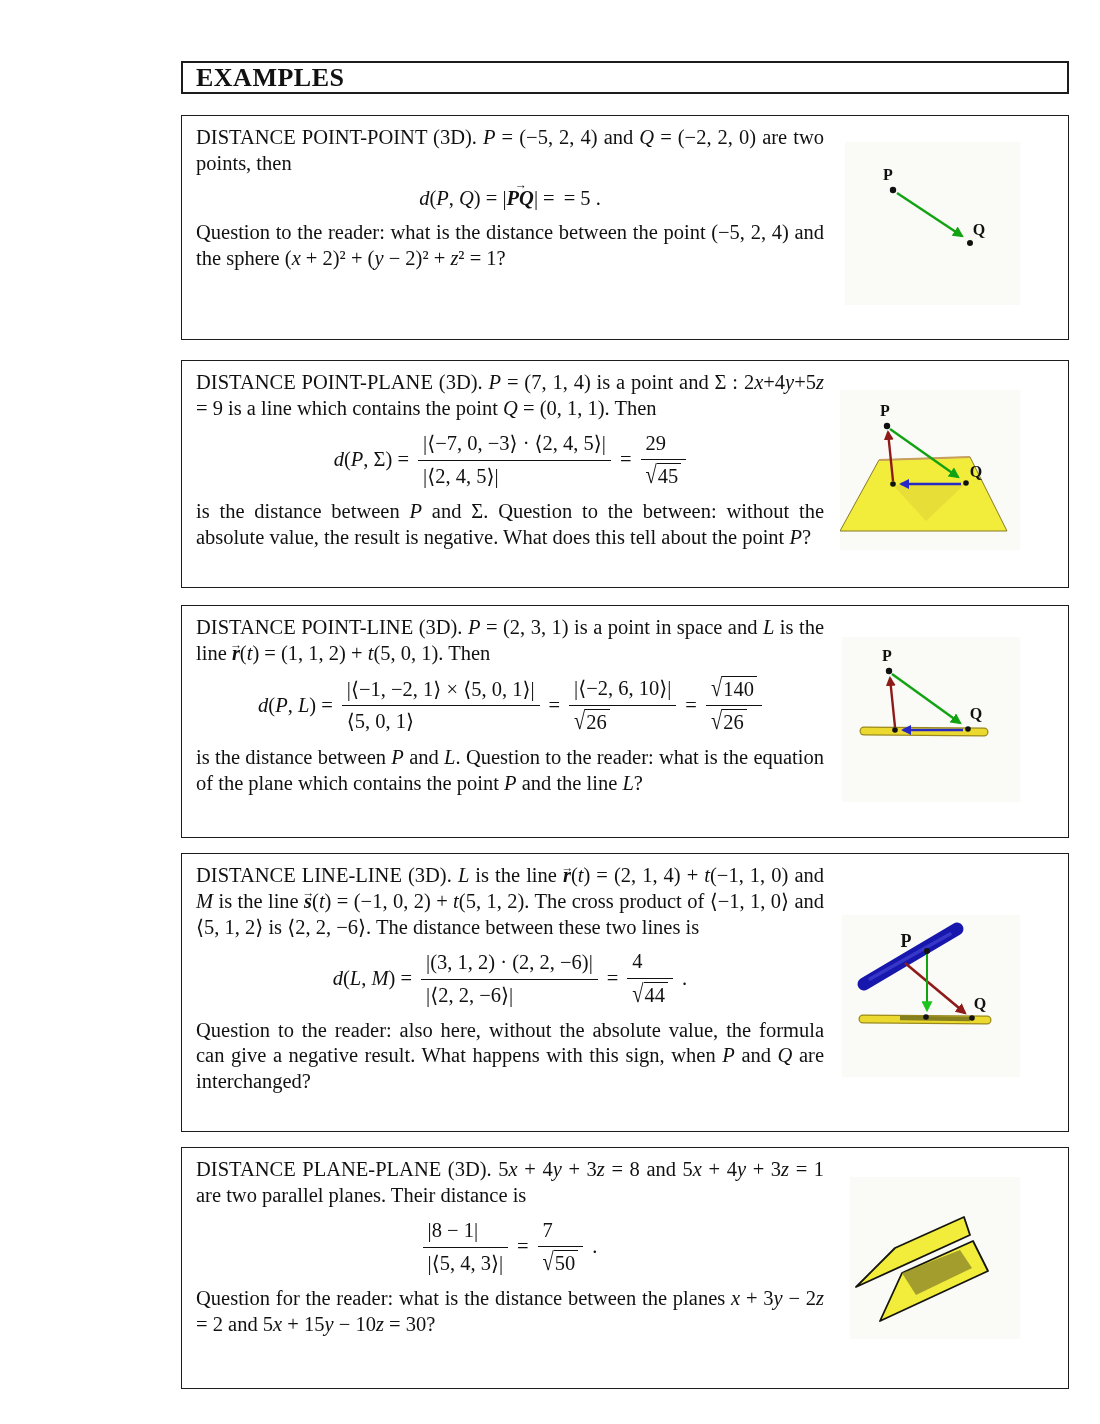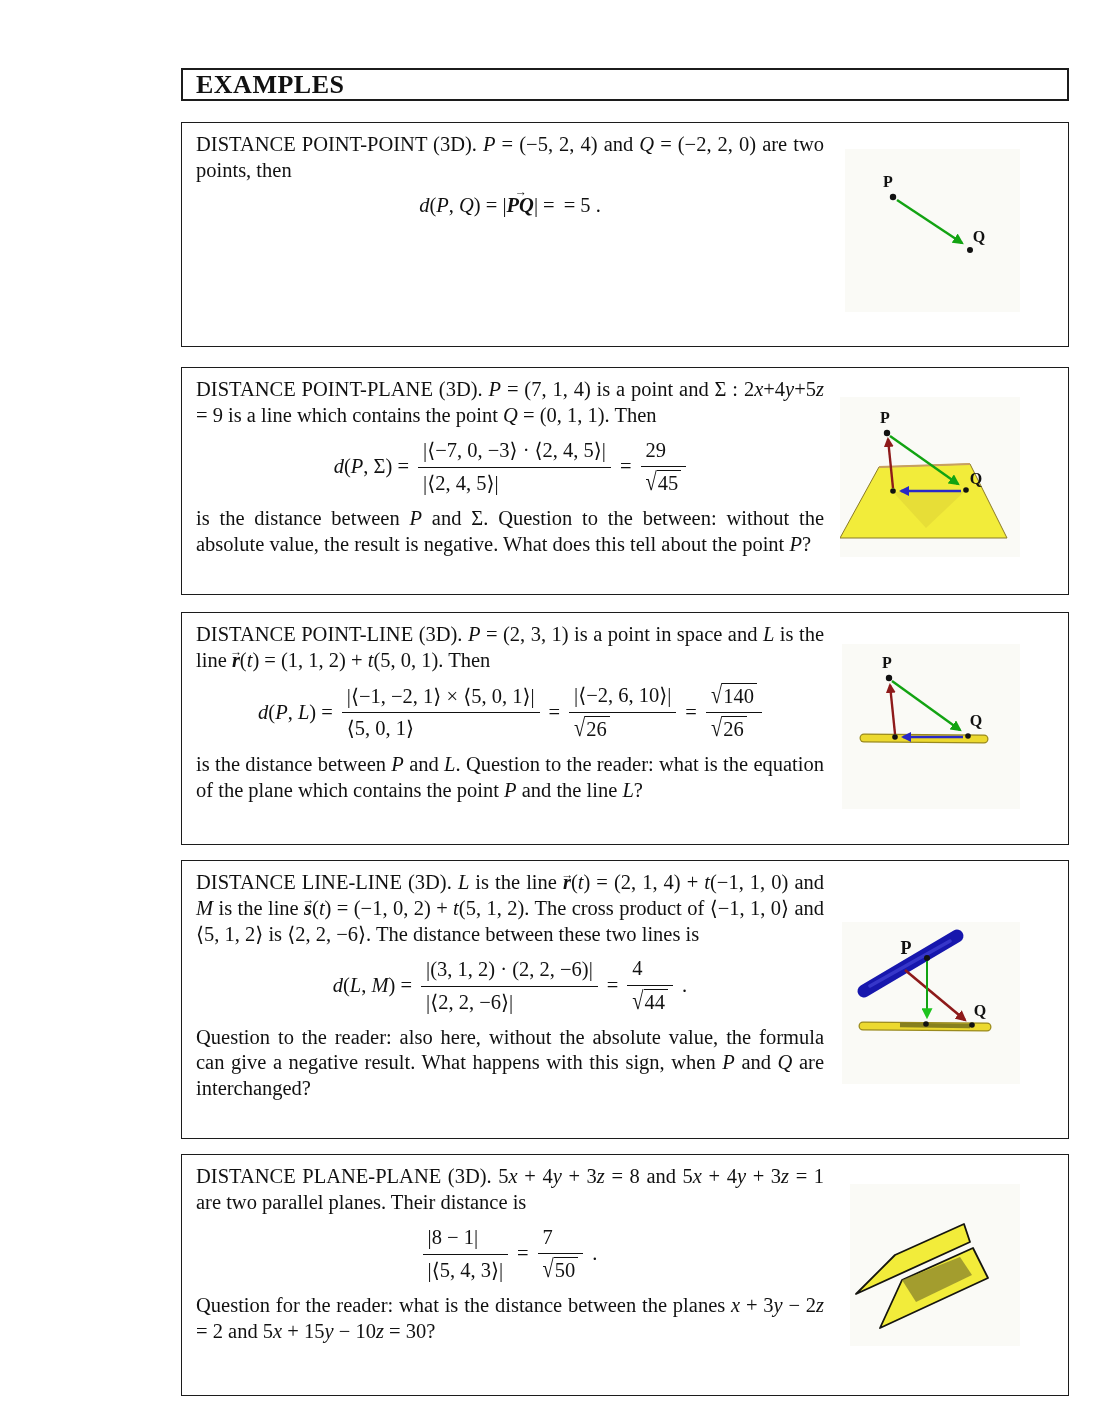--- a/index.html
+++ b/index.html
@@ -1,20 +1,20 @@
 <!DOCTYPE html>
 <html><head>
 <meta charset="utf-8">
 <style>
   html,body{margin:0;padding:0;}
   body{
     width:1100px;height:1424px;position:relative;background:#ffffff;color:#111;
     font-family:"Liberation Serif","DejaVu Serif",serif;
   }
-  .page{position:absolute;left:133px;top:68px;width:888px;padding-left:48px;}
+  .page{position:absolute;left:133px;top:61px;width:888px;padding-left:48px;}
   .hdr{
     box-sizing:border-box;border:2px solid #1c1c1c;height:33px;
     display:flex;align-items:center;padding-left:13px;margin-bottom:21px;
     font-size:26px;font-weight:bold;letter-spacing:.5px;
   }
   .box{
     box-sizing:border-box;border:1.7px solid #1c1c1c;position:relative;
     padding:9px 14px 8px 14px;
   }
   .mb18{margin-bottom:20px}.mb17{margin-bottom:17px}.mb15{margin-bottom:15px}
@@ -52,20 +52,23 @@
     <span>EXAMPLES</span>
   </div>
 
   <div class="box h1 mb18">
     <div class="txt">
       <p class="para"><span class="sec-title">DISTANCE POINT-POINT (3D).</span><span><span> </span><span><i>P</i> = (−5, 2, 4)</span><span> and </span><span><i>Q</i> = (−2, 2, 0)</span><span> are two points, then</span></span></p>
     </div>
     <div class="formula">
       <span class="grp"><span><i>d</i>(<i>P</i>, <i>Q</i>) = |</span><span class="vec"><i>PQ</i></span><span>| =</span></span>
       <span>= 5 .</span>
+    </div>
+    <div class="txt">
+      <p class="para"><span><span>Question to the reader: what is the distance between the point </span><span>(−5, 2, 4)</span><span> and the sphere </span><span>(<i>x</i> + 2)² + (<i>y</i> − 2)² + <i>z</i>² = 1</span><span>?</span></span></p>
     </div>
     <div class="fig f1">
       <svg width="175" height="163" viewBox="0 0 175 163">
         <defs>
           <marker id="f1g" viewBox="0 0 10 10" refX="8" refY="5" markerWidth="11" markerHeight="11" orient="auto" markerUnits="userSpaceOnUse">
             <path d="M0,0 L10,5 L0,10 z" fill="#12a312"></path>
           </marker>
         </defs>
         <rect x="0" y="0" width="175" height="163" fill="#fafaf6"></rect>
         <line x1="52" y1="51" x2="117" y2="94" stroke-width="2.4" marker-end="url(#f1g)" stroke="#12a312"></line>

